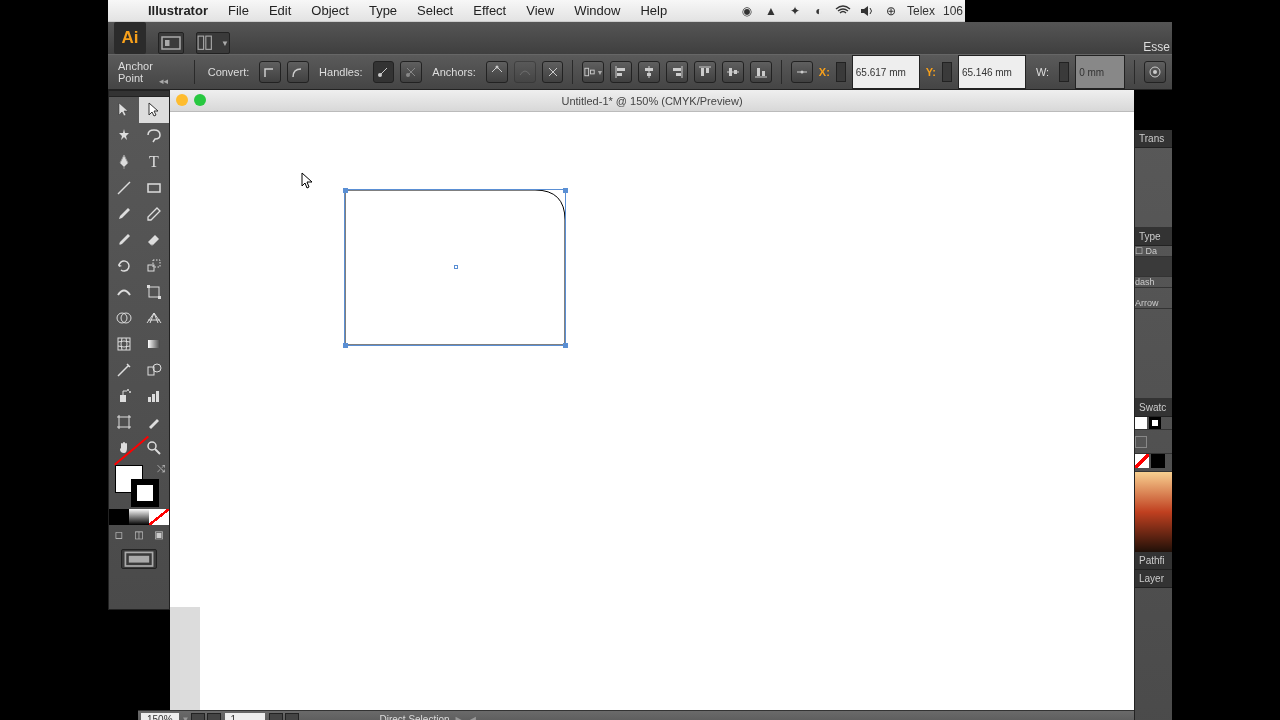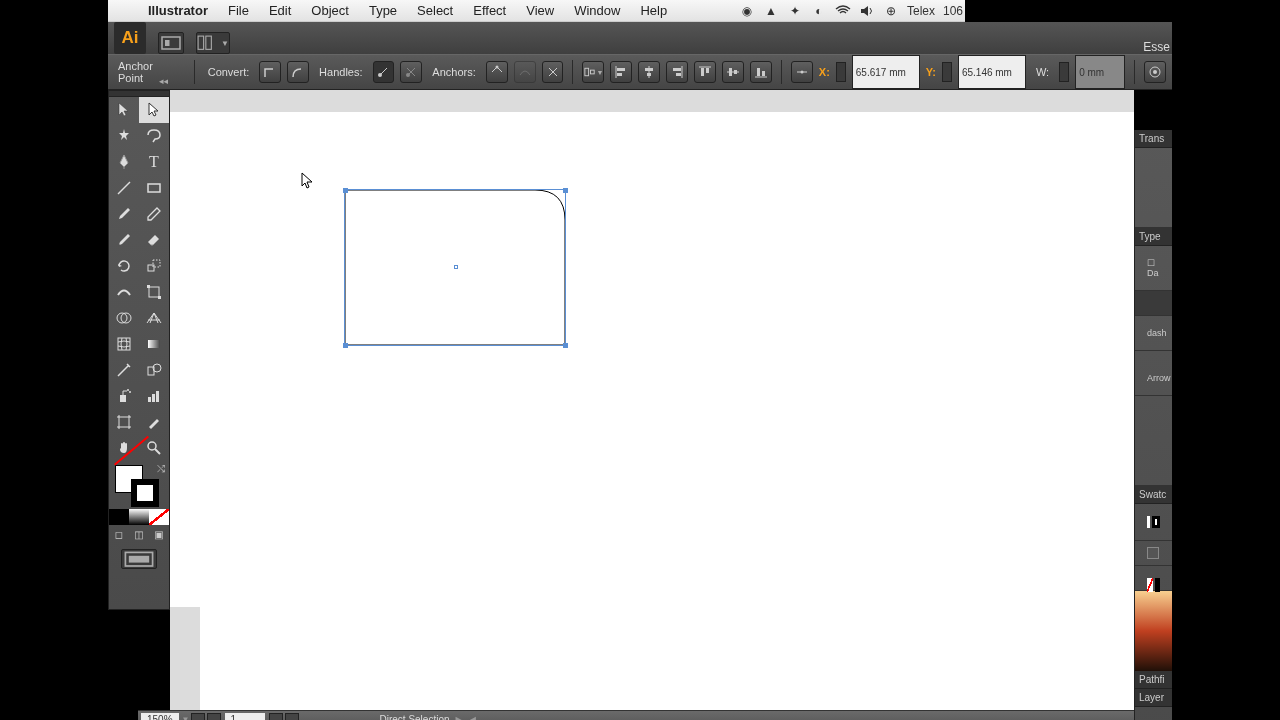--- a/index.html
+++ b/index.html
@@ -63,21 +63,21 @@
 .centerpt { position:absolute; left:284px; top:153px; width:4px; height:4px; border:1px solid #5a8fd4; }
 
 .statusbar { position:absolute; left:0; bottom:0; width:964px; height:18px; background:linear-gradient(#6a6a6a,#555); display:flex; align-items:center; font-size:10px; color:#ddd; border-top:1px solid #333; }
 .stat-box { background:#eee; color:#333; height:14px; padding:0 6px; margin:0 3px; display:flex; align-items:center; }
 .stat-nav { width:14px; height:14px; background:#444; border:1px solid #222; margin:0 1px; }
 .stat-txt { margin-left:80px; }
 
 
 .rightpanel { position:absolute; left:1134px; top:90px; width:38px; height:620px; background:linear-gradient(#585858,#4a4a4a); border-left:1px solid #222; color:#ccc; font-size:10px;margin-top:40px; }
 .rp-head { height:18px; background:#333; display:flex; align-items:center; padding-left:4px; border-bottom:1px solid #222; }
-.rp-item { padding:12px; border-bottom:1px solid #333; font-size:9px; }
+.rp-item { padding:0; border-bottom:1px solid #333; font-size:9px; }
 
 
 .toggle-tab { position:absolute; left:108px; top:90px; width:62px; height:10px; }
 .toggle-tab .arrows { position:absolute; right:2px; top:-14px; color:#aaa; font-size:9px; }
 
 </style>
 </head>
 <body>
 
 <div class="menubar">
@@ -471,20 +471,27 @@
   </div>
   <div class="screenbtn">
       <svg viewBox="0 0 20 12">
         <rect x="2" y="2" width="16" height="8" fill="none" stroke="#aaa"></rect>
         <rect x="4" y="4" width="12" height="4" fill="#aaa"></rect>
       </svg>
     </div>
 </div>
 
 <div class="canvaswrap">
+  <div class="titlebar">
+    <div class="traffic">
+      <span style="background:#febc2e"></span>
+      <span style="background:#28c840"></span>
+    </div>
+    <span>Untitled-1* @ 150% (CMYK/Preview)</span>
+  </div>
   <div class="canvas">
     <div class="artboard-edge"></div>
     <div class="rect-shape">
       <svg viewBox="0 0 220 155">
           <path d="M 0 0 L 190 0 Q 220 0 220 30 L 220 155 L 0 155 Z" fill="none" stroke="#000" stroke-width="1"></path>
         </svg>
     </div>
     <div class="sel-box"></div>
     <div class="anchor" style="left:173px;top:76px;"></div>
     <div class="anchor" style="left:393px;top:76px;"></div>

